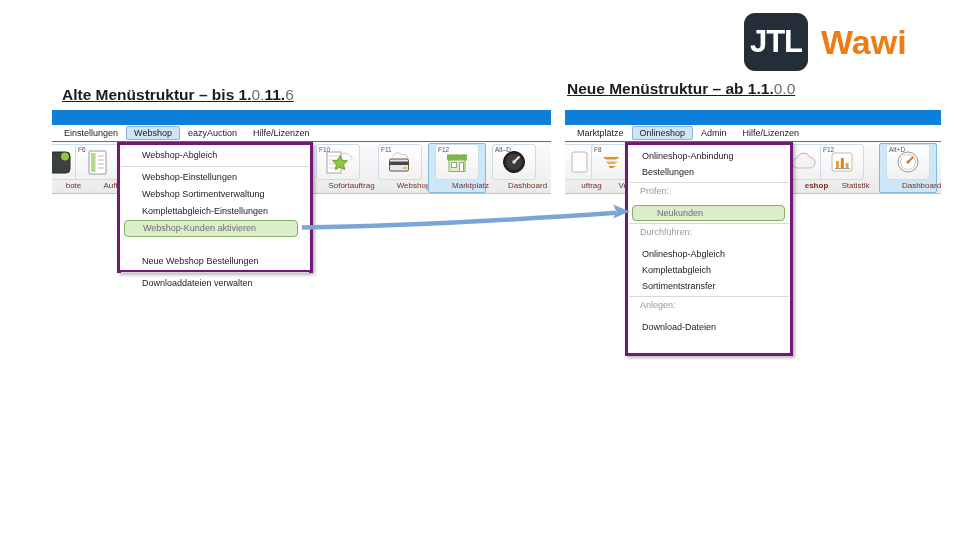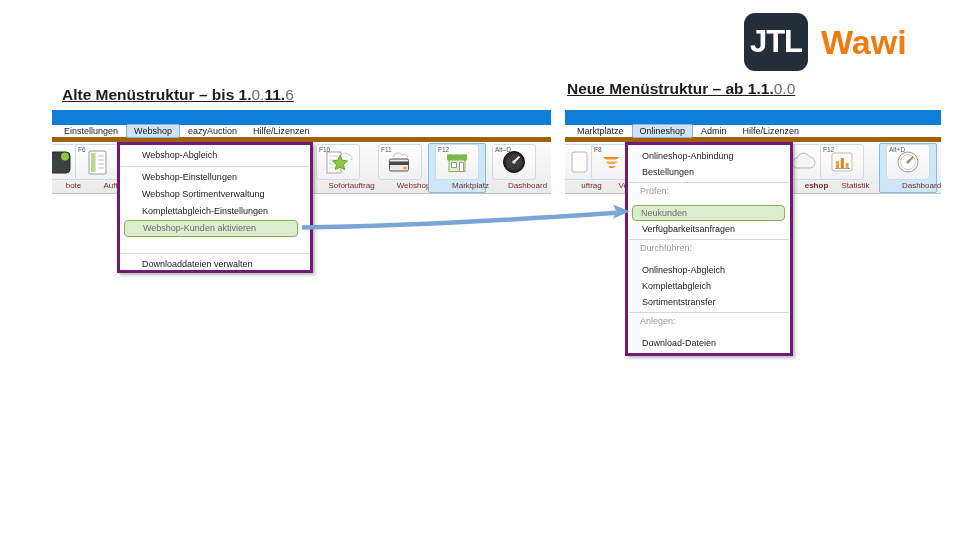--- a/index.html
+++ b/index.html
@@ -18,21 +18,21 @@
   .heading .muted{color:#6e6e6e;font-weight:400;}
   #heading-left{left:62px;top:86px;}
   #heading-right{left:567px;top:80px;}
 
   
   .shot{position:absolute;top:110px;}
   #shot-left{left:52px;width:499px;}
   #shot-right{left:565px;width:376px;}
   .titlebar{height:15px;background:var(--titlebar-blue);}
   .menubar{height:17px;background:#ffffff;display:flex;align-items:center;padding-left:4px;
-    font-size:9px;color:#1a1a1a;border-bottom:5px solid #a16207;box-sizing:border-box;}
+    font-size:9px;color:#1a1a1a;border-bottom:1px solid #a16207;box-sizing:border-box;}
   .menubar .mitem{padding:1px 7px;border:1px solid transparent;border-radius:2px;white-space:nowrap;}
   .menubar .mitem.sel{background:var(--menu-sel-bg);border-color:var(--menu-sel-border);}
   .toolbar{height:52px;background:linear-gradient(#fcfcfc,#eaeaea);border-bottom:1px solid #c4c4c4;
     position:relative;overflow:hidden;box-sizing:border-box;}
   .tbtn{position:absolute;top:1px;width:58px;height:50px;display:flex;flex-direction:column;
     align-items:center;border:1px solid transparent;border-radius:2px;box-sizing:border-box;}
   .tbtn.hl{background:var(--tool-sel-bg);border-color:var(--tool-sel-border);}
   .tframe{position:relative;width:42px;height:34px;border:1px solid #cddcea;border-radius:3px;
     background:linear-gradient(#ffffff,#f1f1f1);display:flex;align-items:flex-end;justify-content:center;}
   .tbadge{position:absolute;left:2px;top:1px;font-size:6.5px;color:#555;}
@@ -40,21 +40,21 @@
 
   
   .dd{position:absolute;background:#fff;border:3px solid #701a75;box-shadow:2px 2px 3px rgba(0,0,0,.28);
     box-sizing:border-box;font-size:9px;color:#222;z-index:5;padding-top:2px;}
   #dd-left{left:65px;top:32px;width:196px;height:131px;}
   #dd-right{left:60px;top:32px;width:168px;height:214px;padding-top:3px;}
   .dd .it{height:17px;line-height:17px;padding-left:22px;white-space:nowrap;}
   #dd-right .it{height:16px;line-height:16px;padding-left:14px;}
   .dd .it.green{background:var(--green-bg);border:1px solid var(--green-border);border-radius:4px;
     color:#6e6e6e;margin:0 12px 16px 4px;height:15px;line-height:15px;padding-left:18px;}
-  #dd-right .it.green{margin:0 5px 0 4px;height:14px;line-height:14px;padding-left:8px;}
+  #dd-right .it.green{margin:0 5px 0 4px;height:14px;line-height:14px;padding-left:24px;}
   .dd .sec{height:12px;line-height:12px;margin:2px 0 8px 0;padding-left:12px;color:#9a9a9a;}
   .dd .sep{border-top:1px solid #d8d8d8;margin:2px 1px;}
 
   
   #arrow-svg{position:absolute;left:0;top:0;z-index:10;pointer-events:none;}
 </style>
 </head>
 <body>
 
 <div id="slide">
@@ -150,20 +150,21 @@
           <div class="tlabel">Dashboard</div>
         </div>
       </div>
     <div class="dd" id="dd-left">
         <div class="it">Webshop-Abgleich</div>
         <div class="sep"></div>
         <div class="it">Webshop-Einstellungen</div>
         <div class="it">Webshop Sortimentverwaltung</div>
         <div class="it">Komplettabgleich-Einstellungen</div>
         <div class="it green">Webshop-Kunden aktivieren</div>
+        <div class="it">Neue Webshop Bestellungen</div>
         <div class="sep"></div>
         <div class="it">Downloaddateien verwalten</div>
       </div>
   </div>
 
   <div class="shot" id="shot-right">
     <div class="titlebar"></div>
     <div class="menubar" id="menubar-right">
         <div class="mitem">Marktplätze</div>
         <div class="mitem sel">Onlineshop</div>
@@ -223,21 +224,20 @@
           </div>
           <div class="tlabel">Dashboard</div>
         </div>
       </div>
     <div class="dd" id="dd-right">
         <div class="it">Onlineshop-Anbindung</div>
         <div class="it">Bestellungen</div>
         <div class="sep"></div>
         <div class="sec">Prüfen:</div>
         <div class="it green">Neukunden</div>
-        <div class="it">Verfügbarkeitsanfragen</div>
         <div class="sep"></div>
         <div class="sec">Durchführen:</div>
         <div class="it">Onlineshop-Abgleich</div>
         <div class="it">Komplettabgleich</div>
         <div class="it">Sortimentstransfer</div>
         <div class="sep"></div>
         <div class="sec">Anlegen:</div>
         <div class="it">Download-Dateien</div>
       </div>
   </div>

